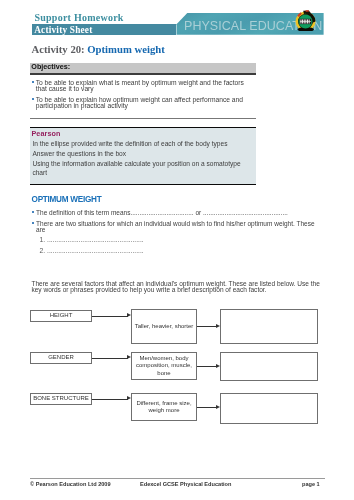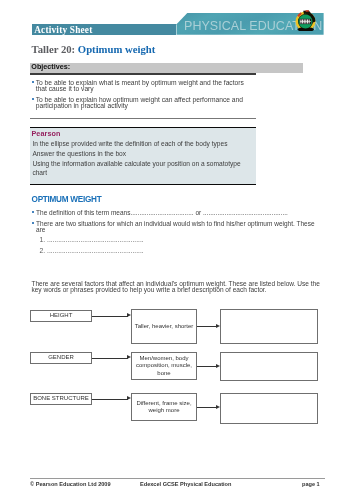--- a/index.html
+++ b/index.html
@@ -12,21 +12,21 @@
   .hdr-title{position:absolute;left:34.4px;top:12.3px;font-family:"Liberation Serif",serif;font-weight:bold;font-size:10px;color:#3d8fa0;letter-spacing:.25px;}
   .hdr-bar{position:absolute;left:32px;top:24.3px;height:10.3px;width:144px;background:#4489a0;}
   .hdr-bar span{position:absolute;left:2.2px;top:0.6px;font-family:"Liberation Serif",serif;font-weight:bold;font-size:9.3px;color:#fff;letter-spacing:.2px;}
   .logo{position:absolute;left:295px;top:9.5px;width:21.5px;height:21.5px;}
 
   
   .chap{position:absolute;left:31.5px;top:42.5px;font-family:"Liberation Serif",serif;font-weight:bold;font-size:10.7px;color:#5c5d61;}
   .chap b{color:#1568b0;}
 
   
-  .obj-head{position:absolute;left:30px;top:62.6px;width:226px;height:10.3px;background:#c6c6c6;padding-left:47px;}
+  .obj-head{position:absolute;left:30px;top:62.6px;width:226px;height:10.3px;background:#c6c6c6;}
   .obj-head span{position:absolute;left:1.3px;top:0px;line-height:8px;font-size:7.2px;font-weight:bold;color:#111;}
   .obj-headrule{position:absolute;left:30px;top:72.9px;width:226px;height:1.7px;background:#3c3c3c;}
   .obj-bot{position:absolute;left:30px;top:118.4px;width:226px;height:0.9px;background:#777;}
   .objline{position:absolute;font-size:6.7px;color:#3d3d3d;white-space:nowrap;}
   .objbul{position:absolute;width:2.6px;height:2.6px;border-radius:50%;background:#0a5ba8;}
 
   
   .act{position:absolute;left:30px;top:126.9px;width:226.2px;height:57.9px;background:#dde6e9;
        border-top:1.9px solid #0a0a0a;border-bottom:1.9px solid #0a0a0a;box-sizing:border-box;}
   .acth{position:absolute;left:31.4px;top:128.5px;font-size:7.2px;font-weight:bold;color:#95215f;letter-spacing:.1px;}
@@ -60,20 +60,21 @@
           <stop offset="0" stop-color="#4795a8"></stop>
             <stop offset="0.25" stop-color="#4fa4b3"></stop>
           <stop offset="0.55" stop-color="#4a9cae"></stop>
             <stop offset="0.8" stop-color="#51a8b5"></stop>
             <stop offset="1" stop-color="#4ca0b0"></stop>
         </linearGradient>
       </defs>
       <polygon points="176.5,24.3 187.3,13.0 323.6,13.0 323.6,34.8 176.5,34.8" fill="url(#g1)"></polygon>
       <text x="184" y="29.5" font-family="Liberation Sans, sans-serif" font-size="12.5" fill="#a9cfd6" letter-spacing="0.05">PHYSICAL EDUCATION</text>
     </svg>
+    <div class="hdr-title">Support Homework</div>
     <div class="hdr-bar">
       <span>Activity Sheet</span>
     </div>
     <svg class="logo" viewBox="0 0 42 42">
 
       <circle cx="20.5" cy="22.5" r="19.5" fill="#e9c326"></circle>
 
       <path d="M40 22.5 A19.5 19.5 0 0 1 4.5 33.5 A19.5 19.5 0 0 0 40 22.5 Z" fill="#0c0b04"></path>
       <path d="M20.5 3 A19.5 19.5 0 0 1 40 22.5 L32 26 A13 13 0 0 0 22 8.5 Z" fill="#121004"></path>
 
@@ -94,21 +95,21 @@
         <rect x="17.0" y="18.4" width="2.0" height="8.0"></rect>
         <rect x="20.2" y="18.4" width="2.0" height="8.0"></rect>
         <rect x="23.4" y="18.4" width="2.0" height="8.0"></rect>
         <rect x="26.6" y="18.4" width="2.0" height="8.0"></rect>
         <rect x="9.6" y="21.6" width="21.6" height="1.2"></rect>
       </g>
     </svg>
   </div>
 
   <div class="chap">
-    <span>Taller 20: </span><b>Optimum weight</b>
+    <span>Activity 20: </span><b>Optimum weight</b>
   </div>
 
   <div>
     <div class="obj-head">
       <span>Objectives:</span>
     </div>
     <div class="obj-headrule"></div>
     <div class="objbul" style="left:31.7px;top:80.7px;"></div>
     <div class="objline" style="left:35.7px;top:78.9px;">To be able to explain what is meant by optimum weight and the factors</div>
     <div class="objline" style="left:35.7px;top:84.8px;">that cause it to vary</div>

